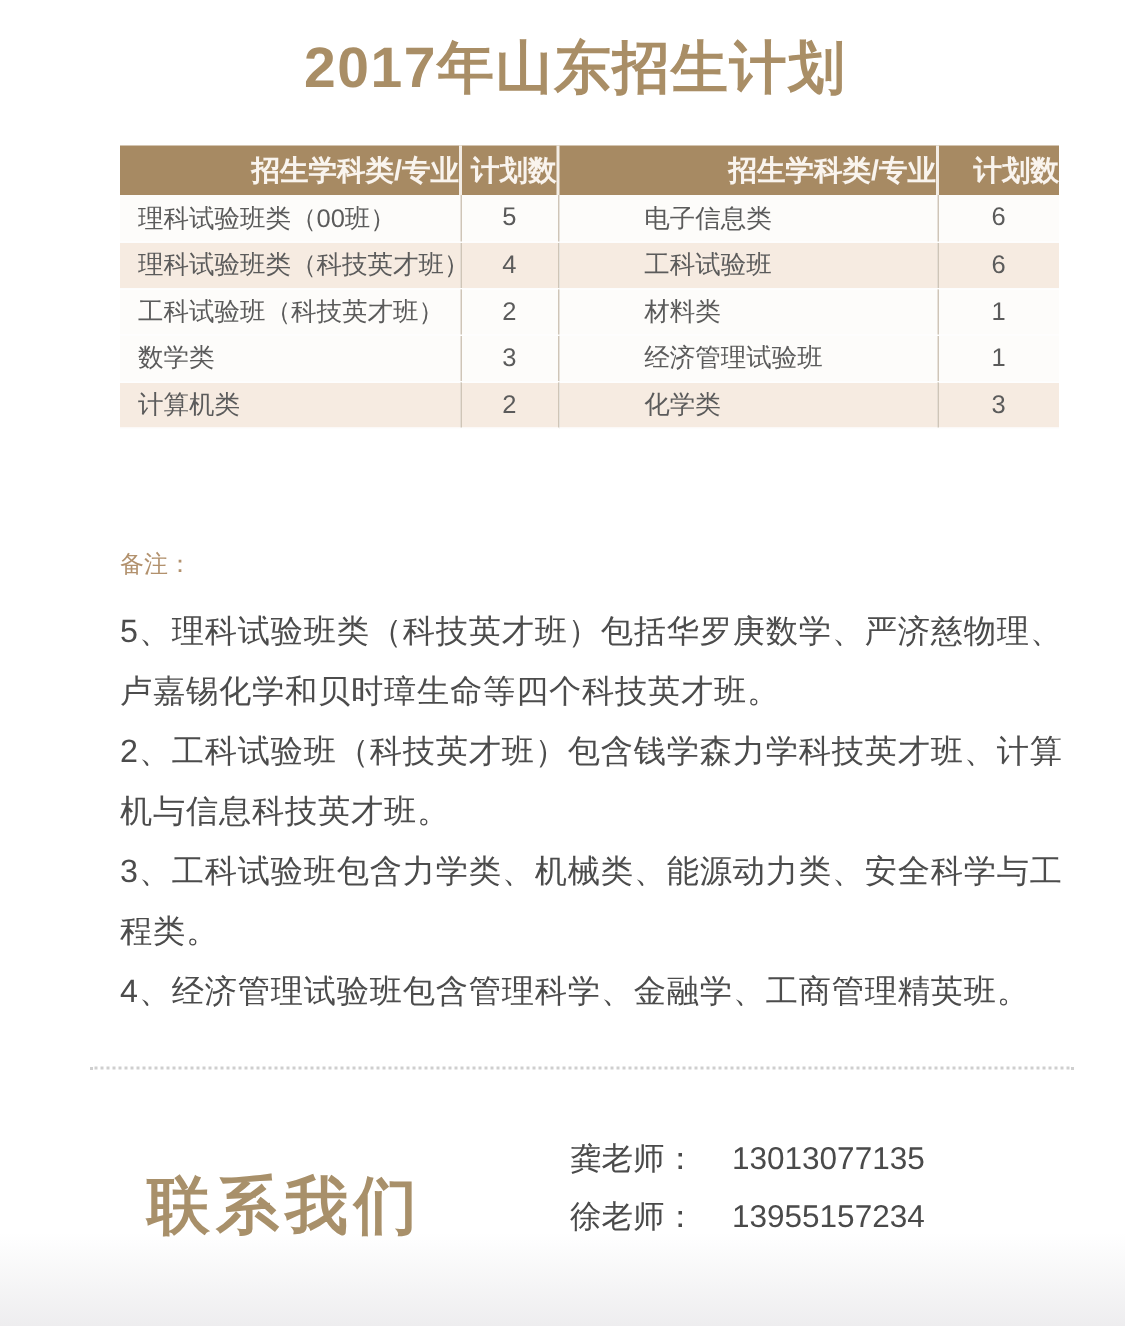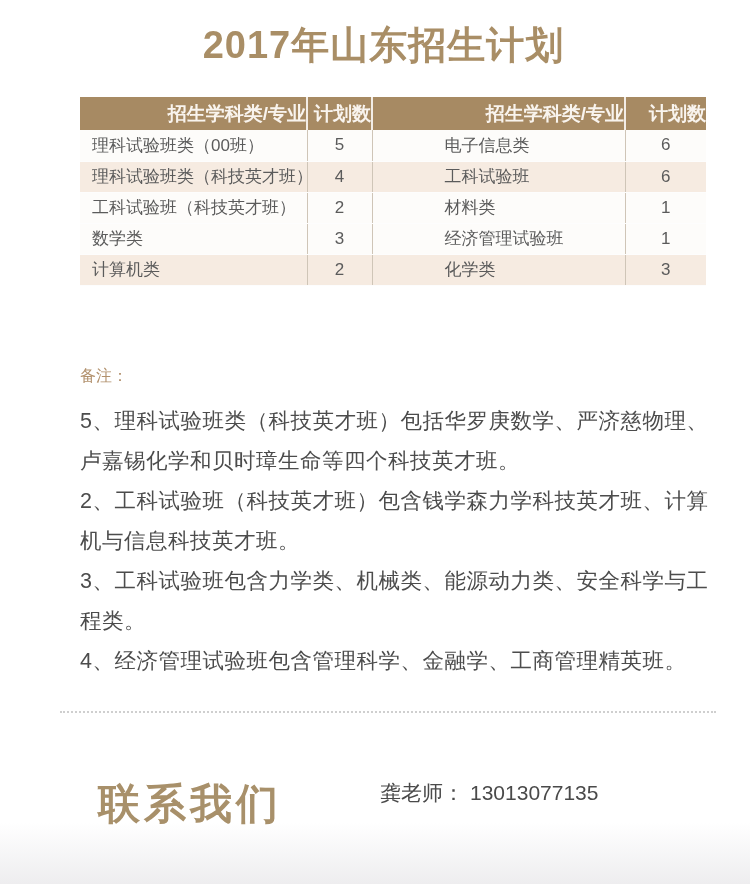--- a/index.html
+++ b/index.html
@@ -56,21 +56,21 @@
     color: #5b5b5b;
     border-right: 1px solid #cfc5b7;
     border-bottom: 1px solid #fdfdfd;
     white-space: nowrap;
     overflow: hidden;
   }
   .plan-table td:last-child { border-right: none; }
   .plan-table tr.stripe-a td { background: #fdfcfa; }
   .plan-table tr.stripe-b td { background: #f6ebe1; }
   .plan-table td.cat1 { padding-left: 12px; text-align: left; }
-  .plan-table td.cat2 { padding-left: 72px; text-align: left; margin-top: 11px; }
+  .plan-table td.cat2 { padding-left: 57px; text-align: left; margin-top: 11px; }
   .plan-table td.num  { text-align: center; }
   
   .notes {
     position: absolute;
     left: 80px; top: 366px;
     width: 640px;
   }
   .notes-label {
     font-size: 16px;
     color: #b2916d;
@@ -106,21 +106,21 @@
     color: #a8906a;
     padding-top: 24px;
   }
   .contact-list { flex: 1; }
   .contact-row {
     font-size: 21px;
     color: #4a4a4a;
     line-height: 39px;
     white-space: nowrap;
   }
-  .contact-row .phone { margin-left: 6px; }
+  .contact-row .phone { margin-left: 24px; }
 </style>
 </head>
 <body>
 
 <div class="page">
 
   <div class="title">2017年山东招生计划</div>
 
   <table class="plan-table">
     <colgroup>
@@ -180,16 +180,19 @@
   </div>
 
   <div class="dotted-divider"></div>
 
   <div class="contact">
     <div class="contact-title">联系我们</div>
     <div class="contact-list">
       <div class="contact-row">
         <span>龚老师：</span><span class="phone">13013077135</span>
       </div>
+      <div class="contact-row">
+        <span>徐老师：</span><span class="phone">13955157234</span>
+      </div>
     </div>
   </div>
 
 </div>
 
 </body></html>

